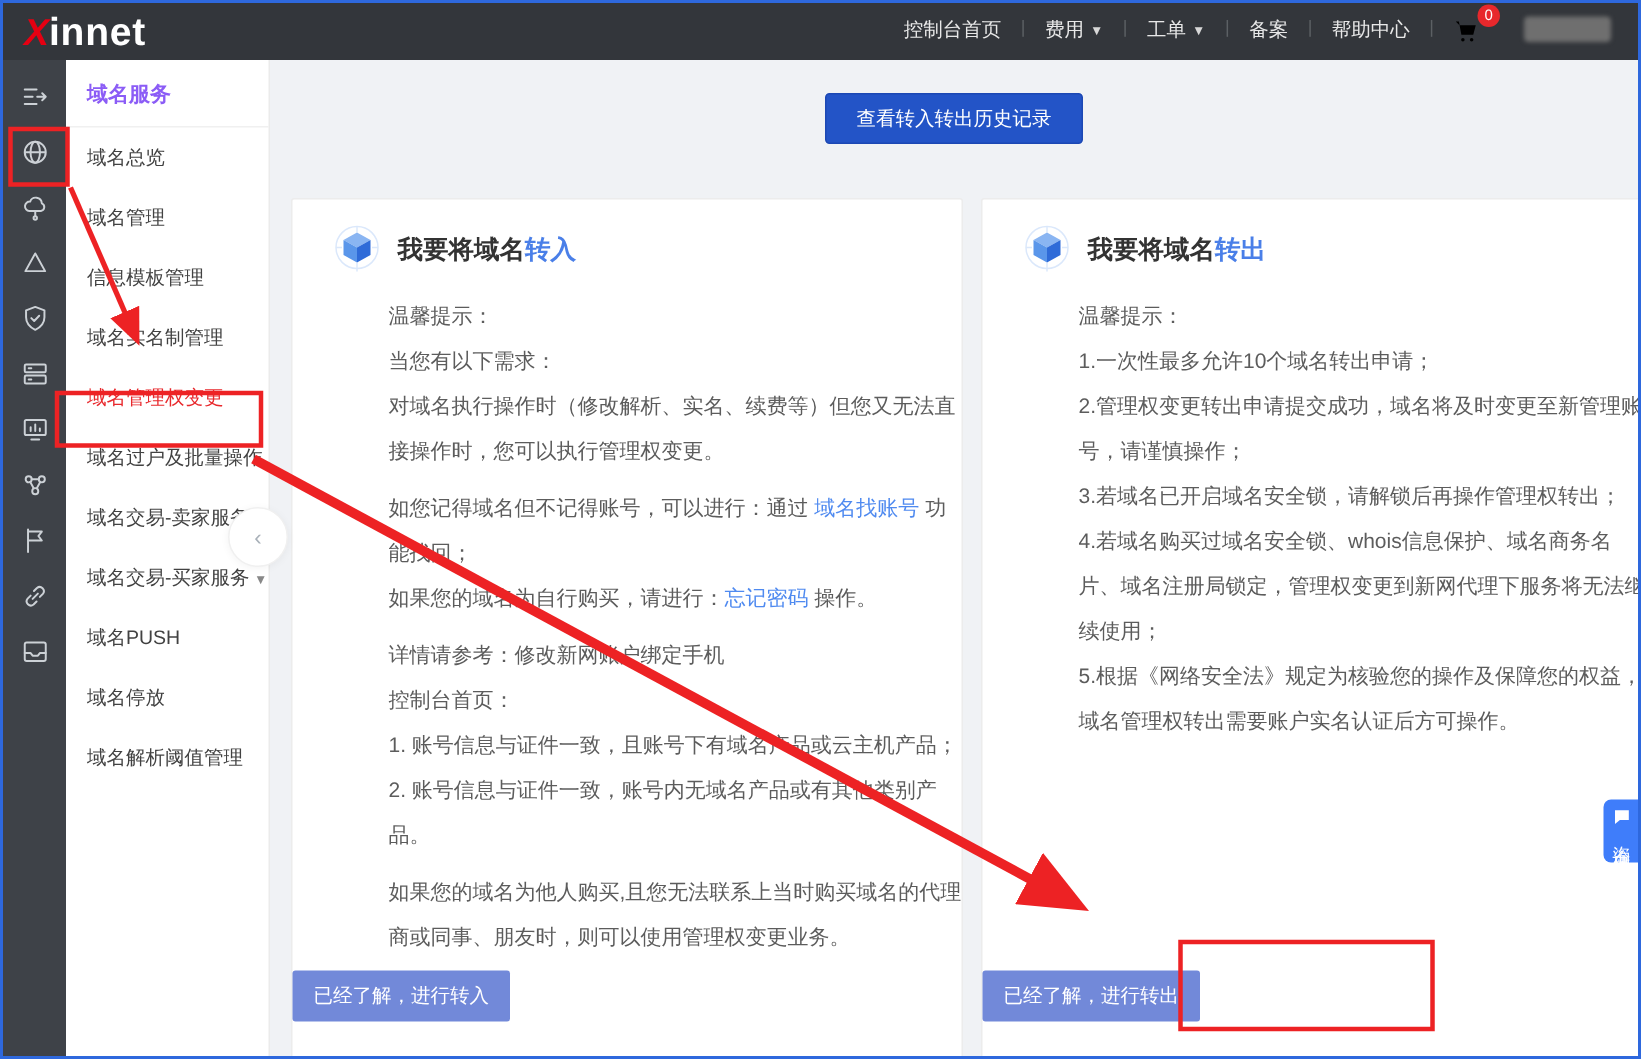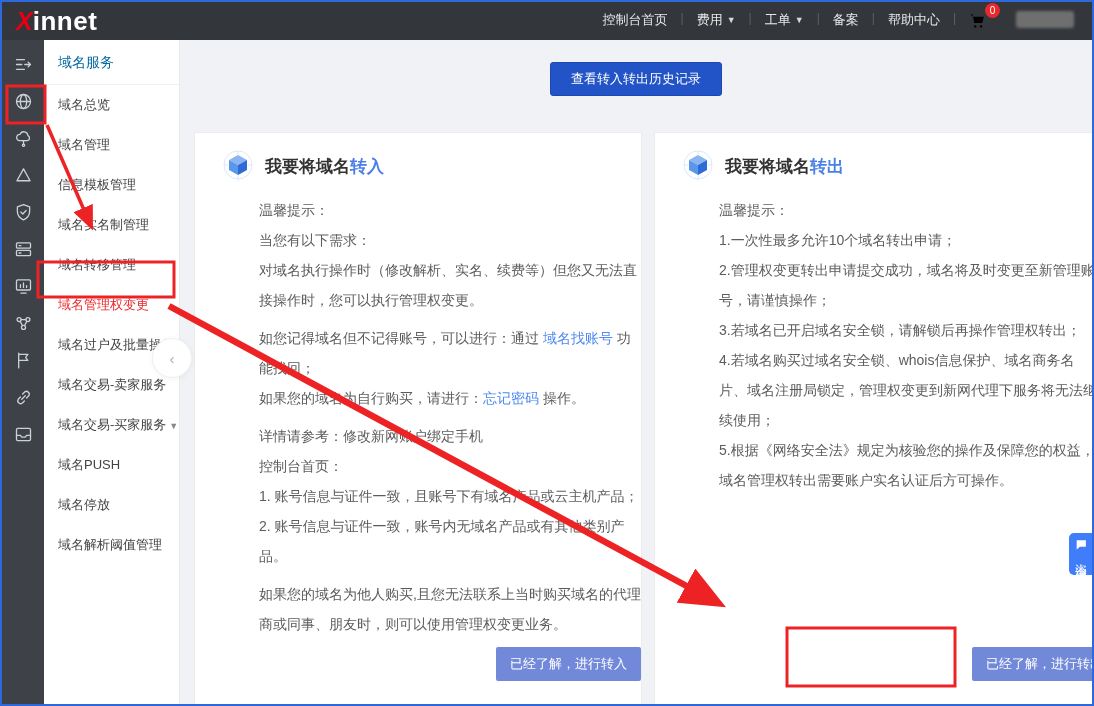--- a/index.html
+++ b/index.html
@@ -23,21 +23,21 @@
            font-size:10px; min-width:15px; height:15px; line-height:15px; text-align:center; padding:0 3px; }
   .user-blob { width:58px; height:17px; background:#6f6f6f; border-radius:3px; filter:blur(1.5px); margin:0 4px 0 16px; }
   
   .bodyrow { display:flex; height:664px; }
   .rail { width:42px; background:#3e4248; display:flex; flex-direction:column; align-items:center;
           padding-top:12px; gap:13px; flex-shrink:0; }
   .rail-item { width:24px; height:24px; display:flex; align-items:center; justify-content:center; cursor:pointer; }
   .rail-item svg { stroke:#ccd1d6; fill:none; stroke-width:1.5; stroke-linecap:round; stroke-linejoin:round; }
   
   .menu { width:136px; background:#fff; border-right:1px solid #ebebeb; padding-top:14px; flex-shrink:0; }
-  .menu-title { font-size:14px; font-weight:normal; color:#0369a1; padding:0 0 12px 14px; }
+  .menu-title { font-size:14px; font-weight:bold; color:#8b5cf6; padding:0 0 12px 14px; }
   .menu-divider { border-bottom:1px solid #f0f0f0; }
   .menu-item { font-size:13px; color:#424242; padding:11px 8px 11px 14px; cursor:pointer; white-space:nowrap; }
   .menu-item.active { color:#e8282c; }
   .mi-caret { font-size:9px; color:#888; margin-left:3px; }
   .collapse-handle { position:absolute; left:150px; top:336px; width:40px; height:40px; background:#fff;
           border:1px solid #f0f0f0; border-radius:50%; box-shadow:0 1px 6px rgba(0,0,0,.05);
           display:flex; align-items:center; justify-content:center; color:#a8b0b8; font-size:15px; z-index:6; cursor:pointer; }
   
   .content { flex:1; background:#f0f2f5; display:flex; flex-direction:column; overflow:hidden; }
   .history-row { display:flex; justify-content:center; padding:22px 0 36px;border-radius:13px; }
@@ -47,21 +47,21 @@
   .card { background:#fff; border:1px solid #ececec; border-radius:2px; display:flex; flex-direction:column; }
   .card-in { width:448px; flex-shrink:0; }
   .card-out { flex:1; }
   .card-head { display:flex; align-items:center; gap:10px; padding:16px 24px 6px 26px; }
   .card-title { font-size:17px; font-weight:bold; color:#333; }
   .card-title .hl { color:#4a7fe8; }
   .card-body { padding:6px 20px 0 64px; font-size:14px; color:#5c5c5c; line-height:30px; }
   .para { margin-bottom:8px; }
   .tline { white-space:nowrap; }
   .tlink { color:#4f8af0; cursor:pointer; }
-  .card-foot { margin-top:auto; display:flex; justify-content:flex-end; padding-bottom:26px; }
+  .card-foot { margin-top:auto; display:flex; justify-content:flex-start; padding-bottom:26px; }
   .action-btn { background:#7289d9; color:#fff; font-size:13px; padding:8px 14px; min-width:130px;
           border:none; border-radius:2px; cursor:pointer; }
   
   .side-tab { position:absolute; right:0; top:531px; width:23px; background:#3f7dfa; border-radius:5px 0 0 5px;
           color:#fff; display:flex; flex-direction:column; align-items:center; padding:5px 0 9px; gap:3px;
           z-index:10; cursor:pointer; }
   .side-tab .vtext { writing-mode:vertical-rl; font-size:12px; letter-spacing:3px; }
   
   .annotations { position:absolute; left:0; top:0; width:1090px; height:702px; pointer-events:none; z-index:50; }
 </style>
@@ -186,21 +186,20 @@
       </div>
 
     <div class="menu">
       <div class="menu-title">域名服务</div>
       <div class="menu-divider"></div>
       <div id="menulist">
           <div class="menu-item"><span>域名总览</span></div>
           <div class="menu-item"><span>域名管理</span></div>
           <div class="menu-item"><span>信息模板管理</span></div>
           <div class="menu-item"><span>域名实名制管理</span></div>
-          <div class="menu-item"><span>域名转移管理</span></div>
           <div class="menu-item active"><span>域名管理权变更</span></div>
           <div class="menu-item"><span>域名过户及批量操作</span></div>
           <div class="menu-item"><span>域名交易-卖家服务</span></div>
           <div class="menu-item"><span>域名交易-买家服务</span><span class="mi-caret">▼</span></div>
           <div class="menu-item"><span>域名PUSH</span></div>
           <div class="menu-item"><span>域名停放</span></div>
           <div class="menu-item"><span>域名解析阈值管理</span></div>
         </div>
     </div>
 

